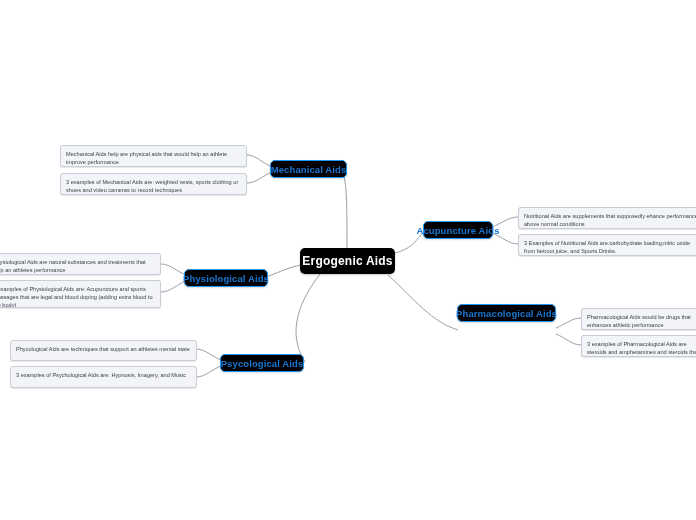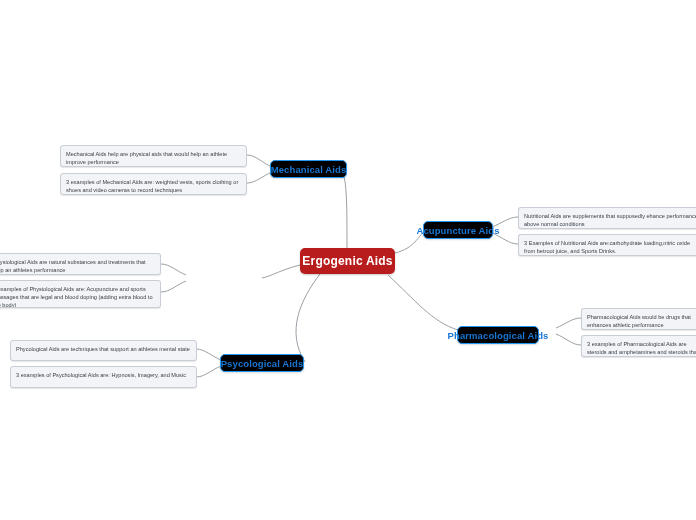--- a/index.html
+++ b/index.html
@@ -19,21 +19,21 @@
     width:696px;height:520px;
     pointer-events:none;
   }
   .node{
     position:absolute;
     box-sizing:border-box;
     white-space:nowrap;
   }
   
   .root{
-    background:#b91c1c;
+    background:#000000;
     color:#ffffff;
     border-radius:5px;
     font-size:12px;
     font-weight:bold;
     letter-spacing:.2px;
     display:flex;
     align-items:center;
     justify-content:center;
     box-shadow:0 1px 2px rgba(0,0,0,.22);
   }
@@ -115,38 +115,41 @@
   <div class="node branch" style="left:423px;top:221px;width:70px;height:18px;">
     <span>Acupuncture Aids</span>
   </div>
   <div class="node leaf clip-right" style="left:518px;top:207px;width:185px;height:22px;">
     <span>Nutritional Aids are supplements that supposedly ehance performance above normal conditions</span>
   </div>
   <div class="node leaf clip-right" style="left:518px;top:234px;width:185px;height:22px;">
     <span>3 Examples of Nutritional Aids are:carbohydrate loading,nitric oxide from betroot juice, and Sports Drinks.</span>
   </div>
 
+  <div class="node branch" style="left:184px;top:269px;width:84px;height:18px;">
+    <span>Physiological Aids</span>
+  </div>
   <div class="node leaf clip-left" style="left:-12px;top:253px;width:173px;height:22px;">
     <span>Physiological Aids are natural substances and treatments that help an athletes performance</span>
   </div>
   <div class="node leaf clip-left" style="left:-12px;top:280px;width:173px;height:28px;">
     <span>3 examples of Physiological Aids are:  Acupuncture and sports massages that are legal and blood doping (adding extra blood to the body)</span>
   </div>
 
   <div class="node branch" style="left:220px;top:354px;width:84px;height:18px;">
     <span>Psycological Aids</span>
   </div>
   <div class="node leaf" style="left:10px;top:340px;width:187px;height:21px;">
     <span>Phycological Aids are techniques that support an athletes mental state</span>
   </div>
   <div class="node leaf" style="left:10px;top:366px;width:187px;height:22px;">
     <span>3 examples of Psychological Aids are: Hypnosis, Imagery, and Music</span>
   </div>
 
-  <div class="node branch" style="left:457px;top:326px;width:82px;height:18px;">
+  <div class="node branch" style="left:457px;top:304px;width:99px;height:18px;">
     <span>Pharmacological Aids</span>
   </div>
   <div class="node leaf clip-right" style="left:581px;top:308px;width:130px;height:22px;">
     <span>Pharmacological Aids would be drugs that enhances athletic performance</span>
   </div>
   <div class="node leaf clip-right" style="left:581px;top:335px;width:130px;height:22px;">
     <span>3 examples of Pharmacological Aids are steroids and amphetamines and steroids that are illegal</span>
   </div>
 
 </div>

